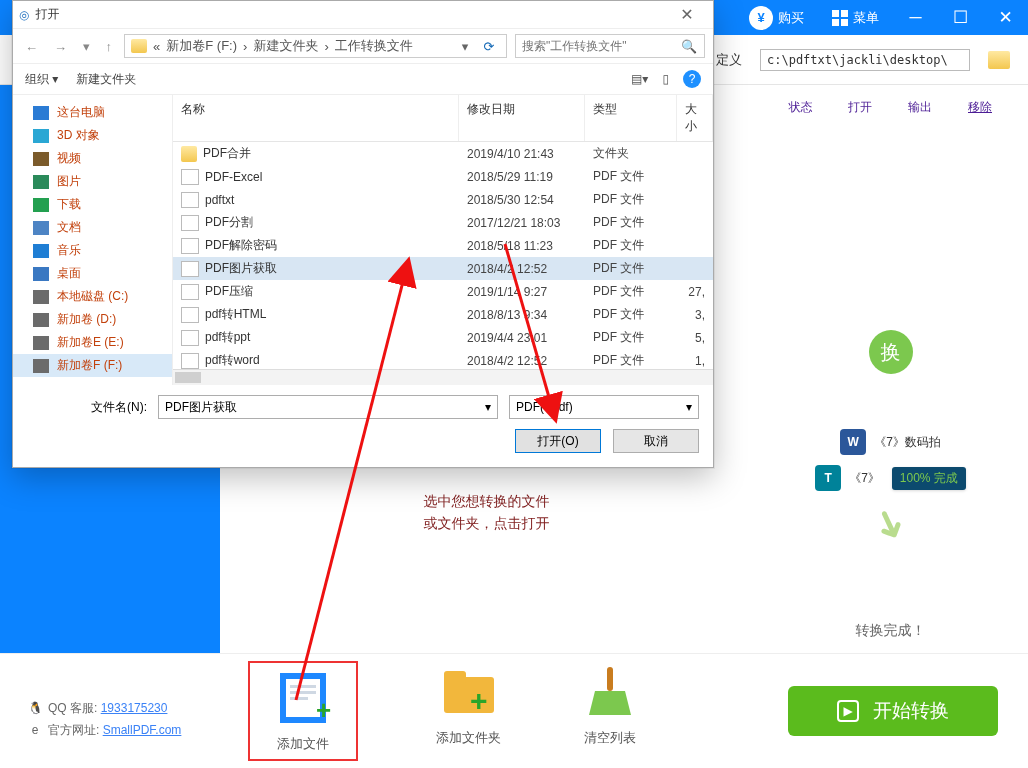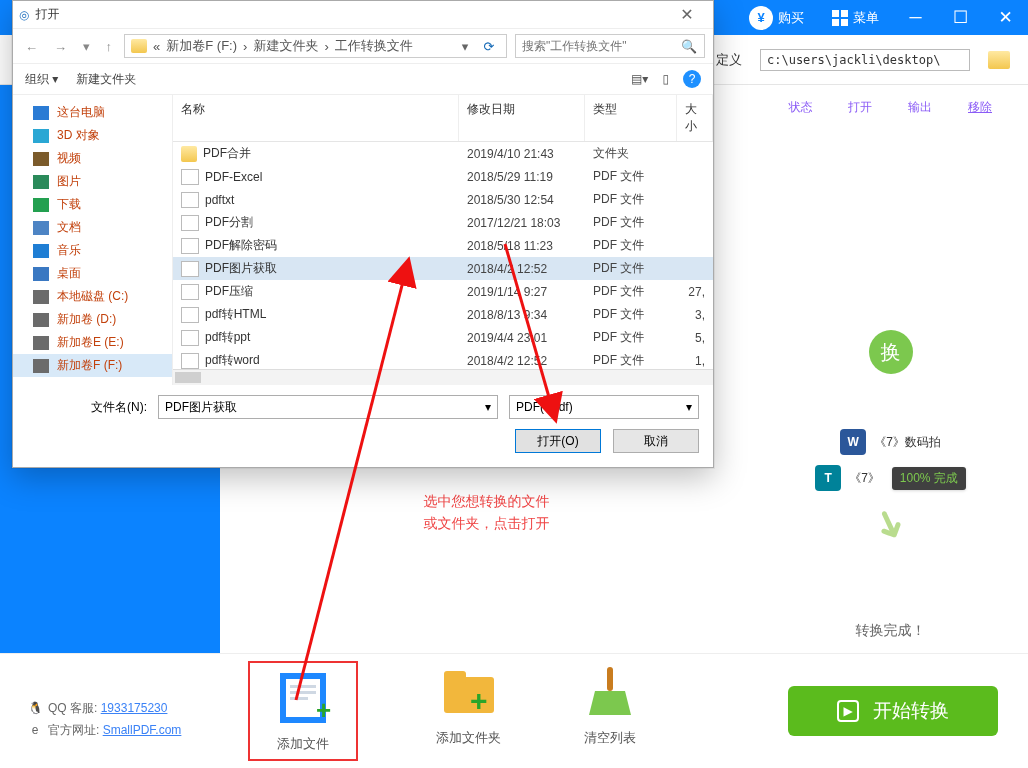--- a/index.html
+++ b/index.html
@@ -15,34 +15,34 @@
 
 .app-toolbar { height: 50px; background: #fff; border-bottom: 1px solid #e5e5e5; display: flex; align-items: center; justify-content: flex-end; padding: 0 18px; gap: 18px; font-size: 13px; color: #333; }
 .app-toolbar .path { width: 210px; height: 22px; border: 1px solid #bbb; font: 12px/20px monospace; padding: 0 6px; }
 .app-toolbar .folder-ico { width: 22px; height: 18px; background: linear-gradient(#ffe9a2,#f3c74f); border-radius: 2px; }
 
 .app-body { display: flex; height: calc(100% - 35px - 50px - 115px); }
 .left-col { width: 220px; background: #0b83ff; }
 .main-col { flex: 1; position: relative; background: #fff; }
 .right-col { width: 275px; background: #fff; position: relative; }
 
-.table-headers { display: flex; font-size: 12px; color: #8b5cf6; padding: 14px 0 6px 0; }
+.table-headers { display: flex; font-size: 12px; color: #4c1d95; padding: 14px 0 6px 0; }
 .table-headers span:nth-child(1){ flex:1; text-align:center;}
 .table-headers span:nth-child(2){ width:60px;}
 .table-headers span:nth-child(3){ width:60px;}
 .table-headers span:nth-child(4){ width:60px;text-decoration:underline;}
 
-.center-hint { position: absolute; top: 405px; left: 50%; transform: translateX(-50%); text-align: center; color: #ef4444; font-size: 14px; line-height: 22px; }
+.center-hint { position: absolute; top: 405px; left: 50%; transform: translateX(-50%); text-align: center; color: #7f1d1d; font-size: 14px; line-height: 22px; }
 
 .right-widgets { position:absolute; top:245px; left:0; right:0; display:flex; flex-direction:column; align-items:center; gap:10px; }
 .swap-badge { width:44px; height:44px; border-radius:50%; background:#7cc84e; color:#fff; display:flex; align-items:center; justify-content:center; font-size:20px; }
 .file-chip { display:flex; align-items:center; gap:8px; font-size:12px; color:#333; }
 .sq { width:26px; height:26px; border-radius:4px; display:flex; align-items:center; justify-content:center; color:#fff; font-weight:bold; }
 .sq.blue{background:#2b579a;} .sq.teal{background:#008299;}
-.progress-bubble { margin-left:4px; padding:3px 8px; border-radius:3px; background:#404040; color:#7cc84e; font-size:12px; box-shadow:0 1px 3px rgba(0,0,0,.15);}
+.progress-bubble { margin-left:4px; padding:3px 8px; border-radius:3px; background:#0c4a6e; color:#7cc84e; font-size:12px; box-shadow:0 1px 3px rgba(0,0,0,.15);}
 .curve-arrow { font-size:40px; color:#b9dc8e; transform: rotate(65deg); }
 .done-text { margin-top:65px; font-size:14px; color:#666; }
 
 .bottom-bar { height:115px; display:flex; align-items:center; background:#fff; border-top:1px solid #eee; }
 .bottom-left { width:220px; padding:16px 0 0 28px; font-size:12px; color:#666; line-height:22px;}
 .bottom-left a { color:#3b82f6; }
 .qq-ico, .ie-ico { display:inline-block; width:14px; text-align:center; margin-right:6px; }
 .bottom-actions { flex:1; display:flex; gap:80px; padding-left:30px; }
 .act { display:flex; flex-direction:column; align-items:center; gap:8px; font-size:13px; color:#555;}
 .act .bigico { width:58px; height:58px; display:flex; align-items:center; justify-content:center; }
@@ -114,21 +114,21 @@
       </span>
     <span>菜单</span>
   </div>
   <div class="wbtn">─</div>
   <div class="wbtn">☐</div>
   <div class="wbtn">✕</div>
 </div>
 
 <div class="app-toolbar">
   <span>自定义</span>
-  <div class="path">c:\users\jackli\desktop\</div>
+  <div class="path">c:\pdftxt\jackli\desktop\</div>
   <div class="folder-ico"></div>
 </div>
 
 <div class="app-body">
   <div class="left-col"></div>
 
   <div class="main-col">
     <div class="center-hint">
       <div>选中您想转换的文件</div>
       <div>或文件夹，点击打开</div>

